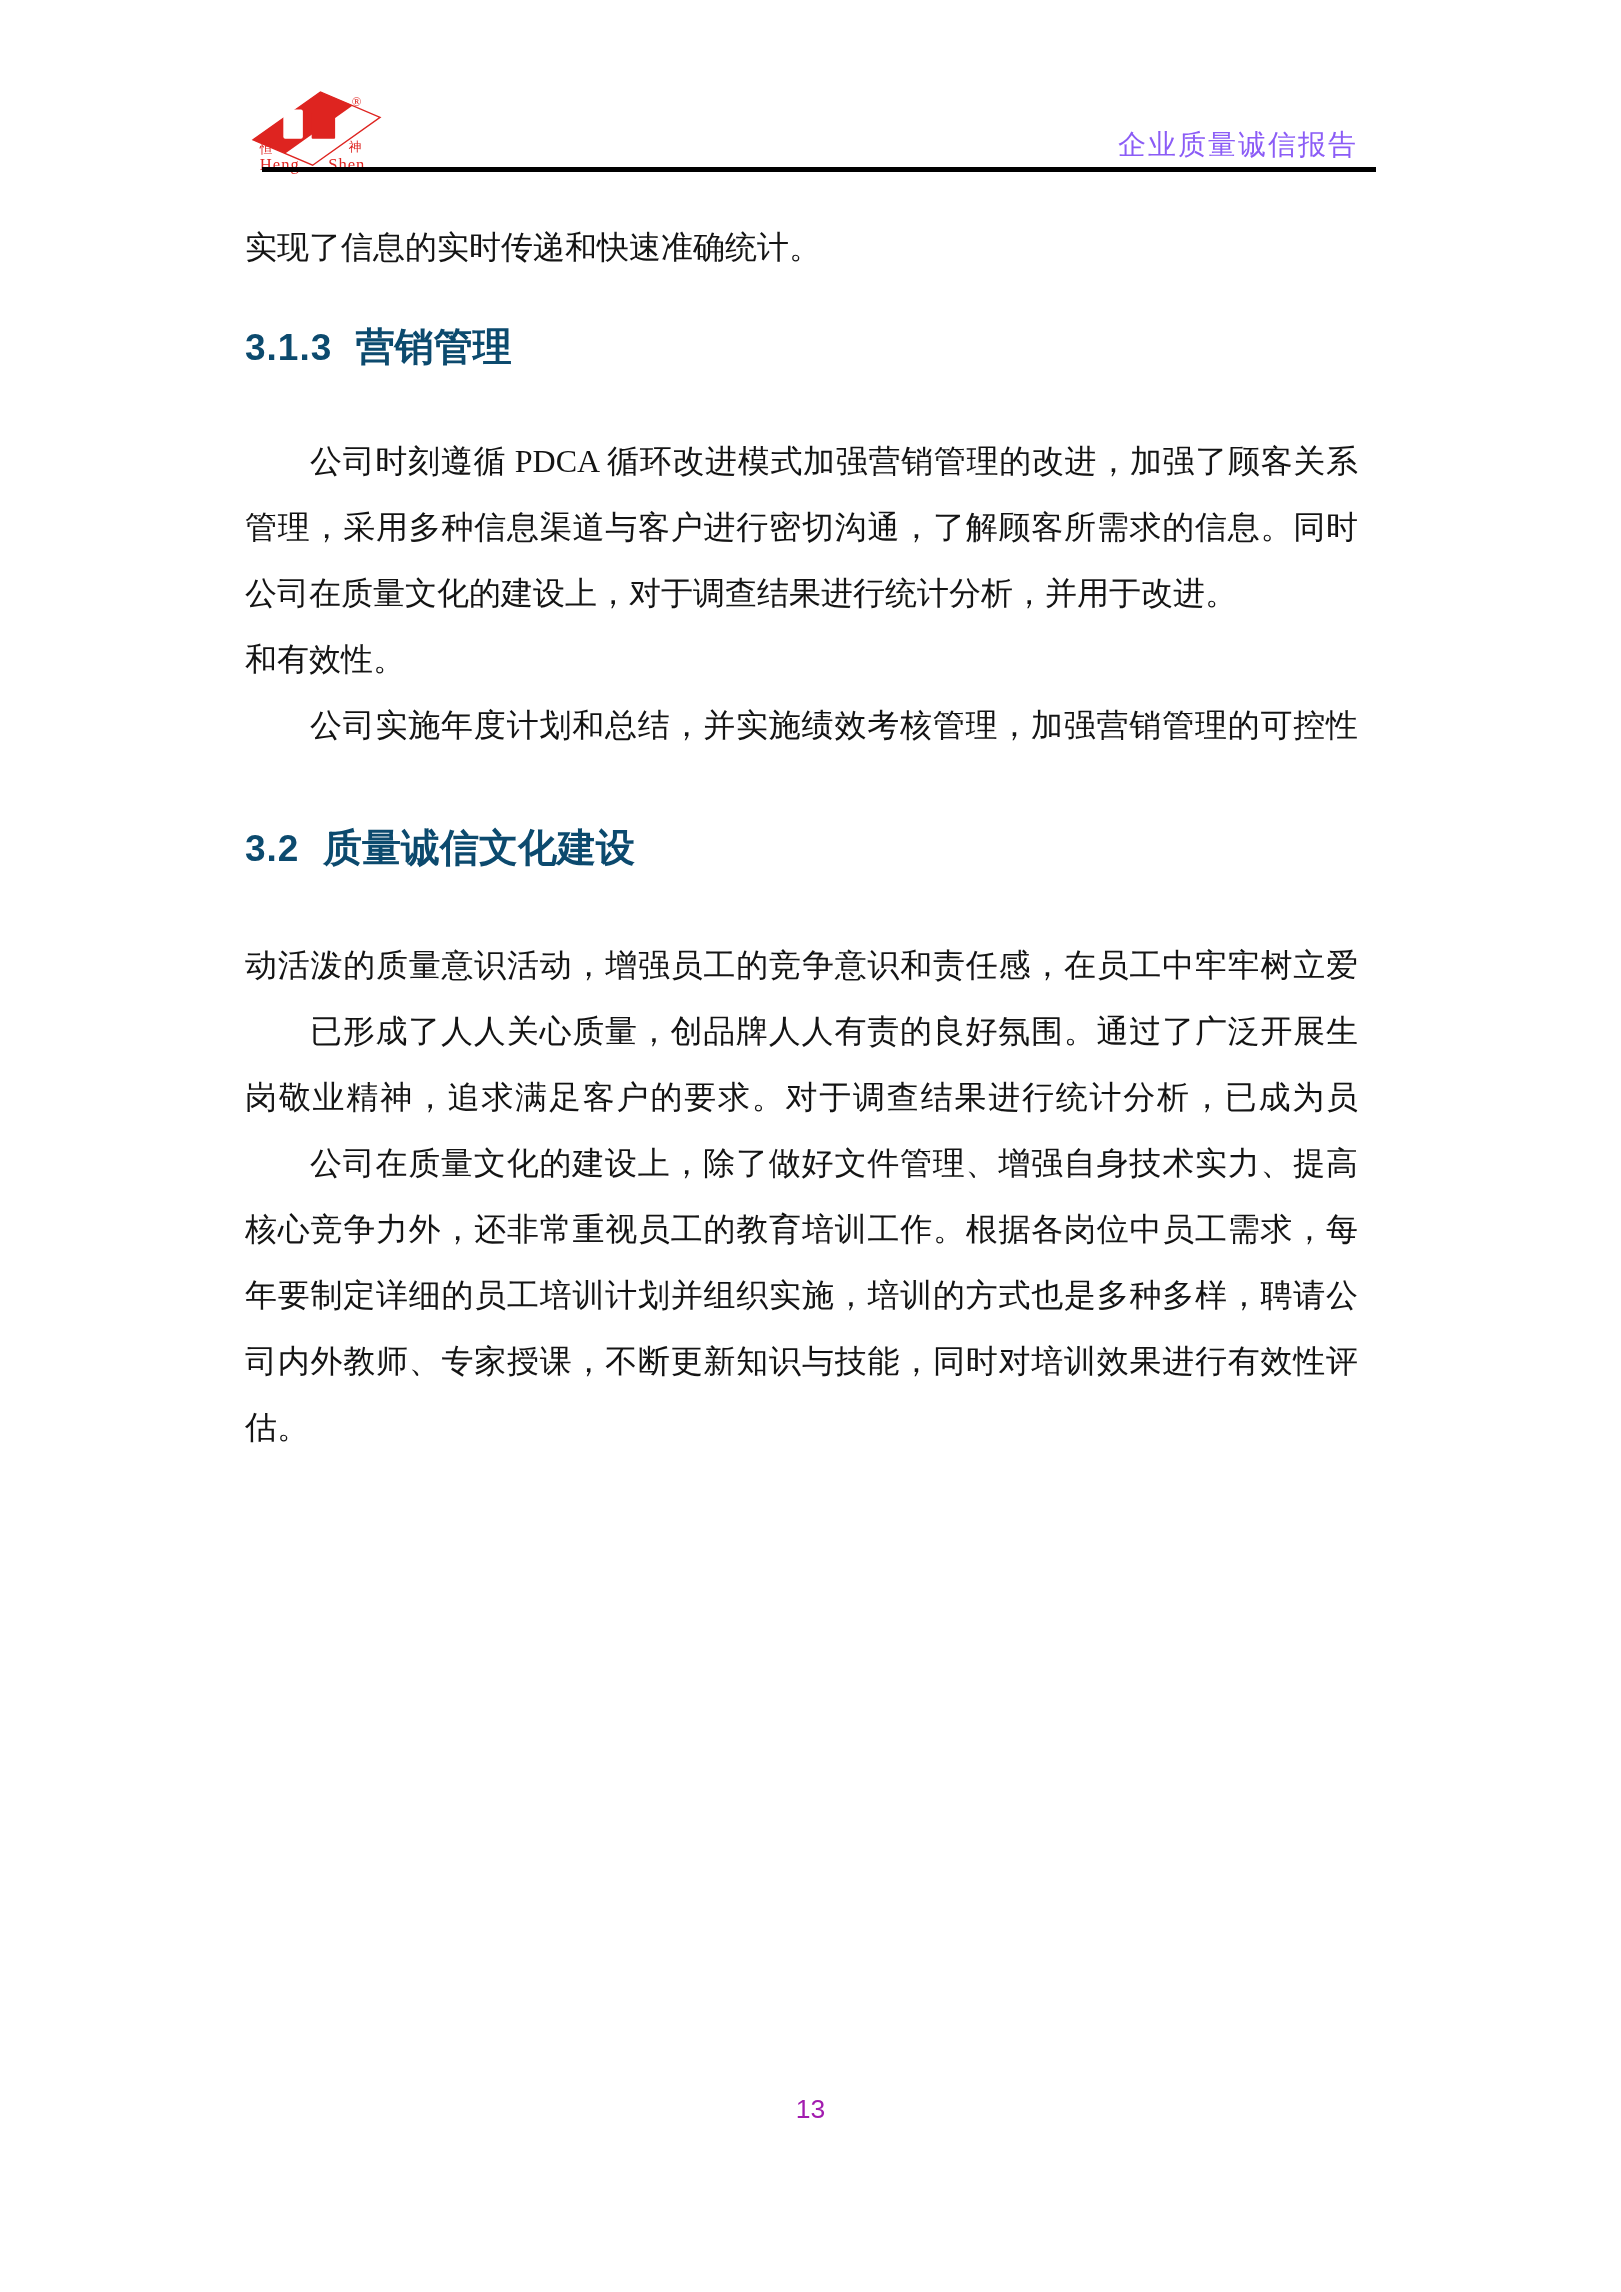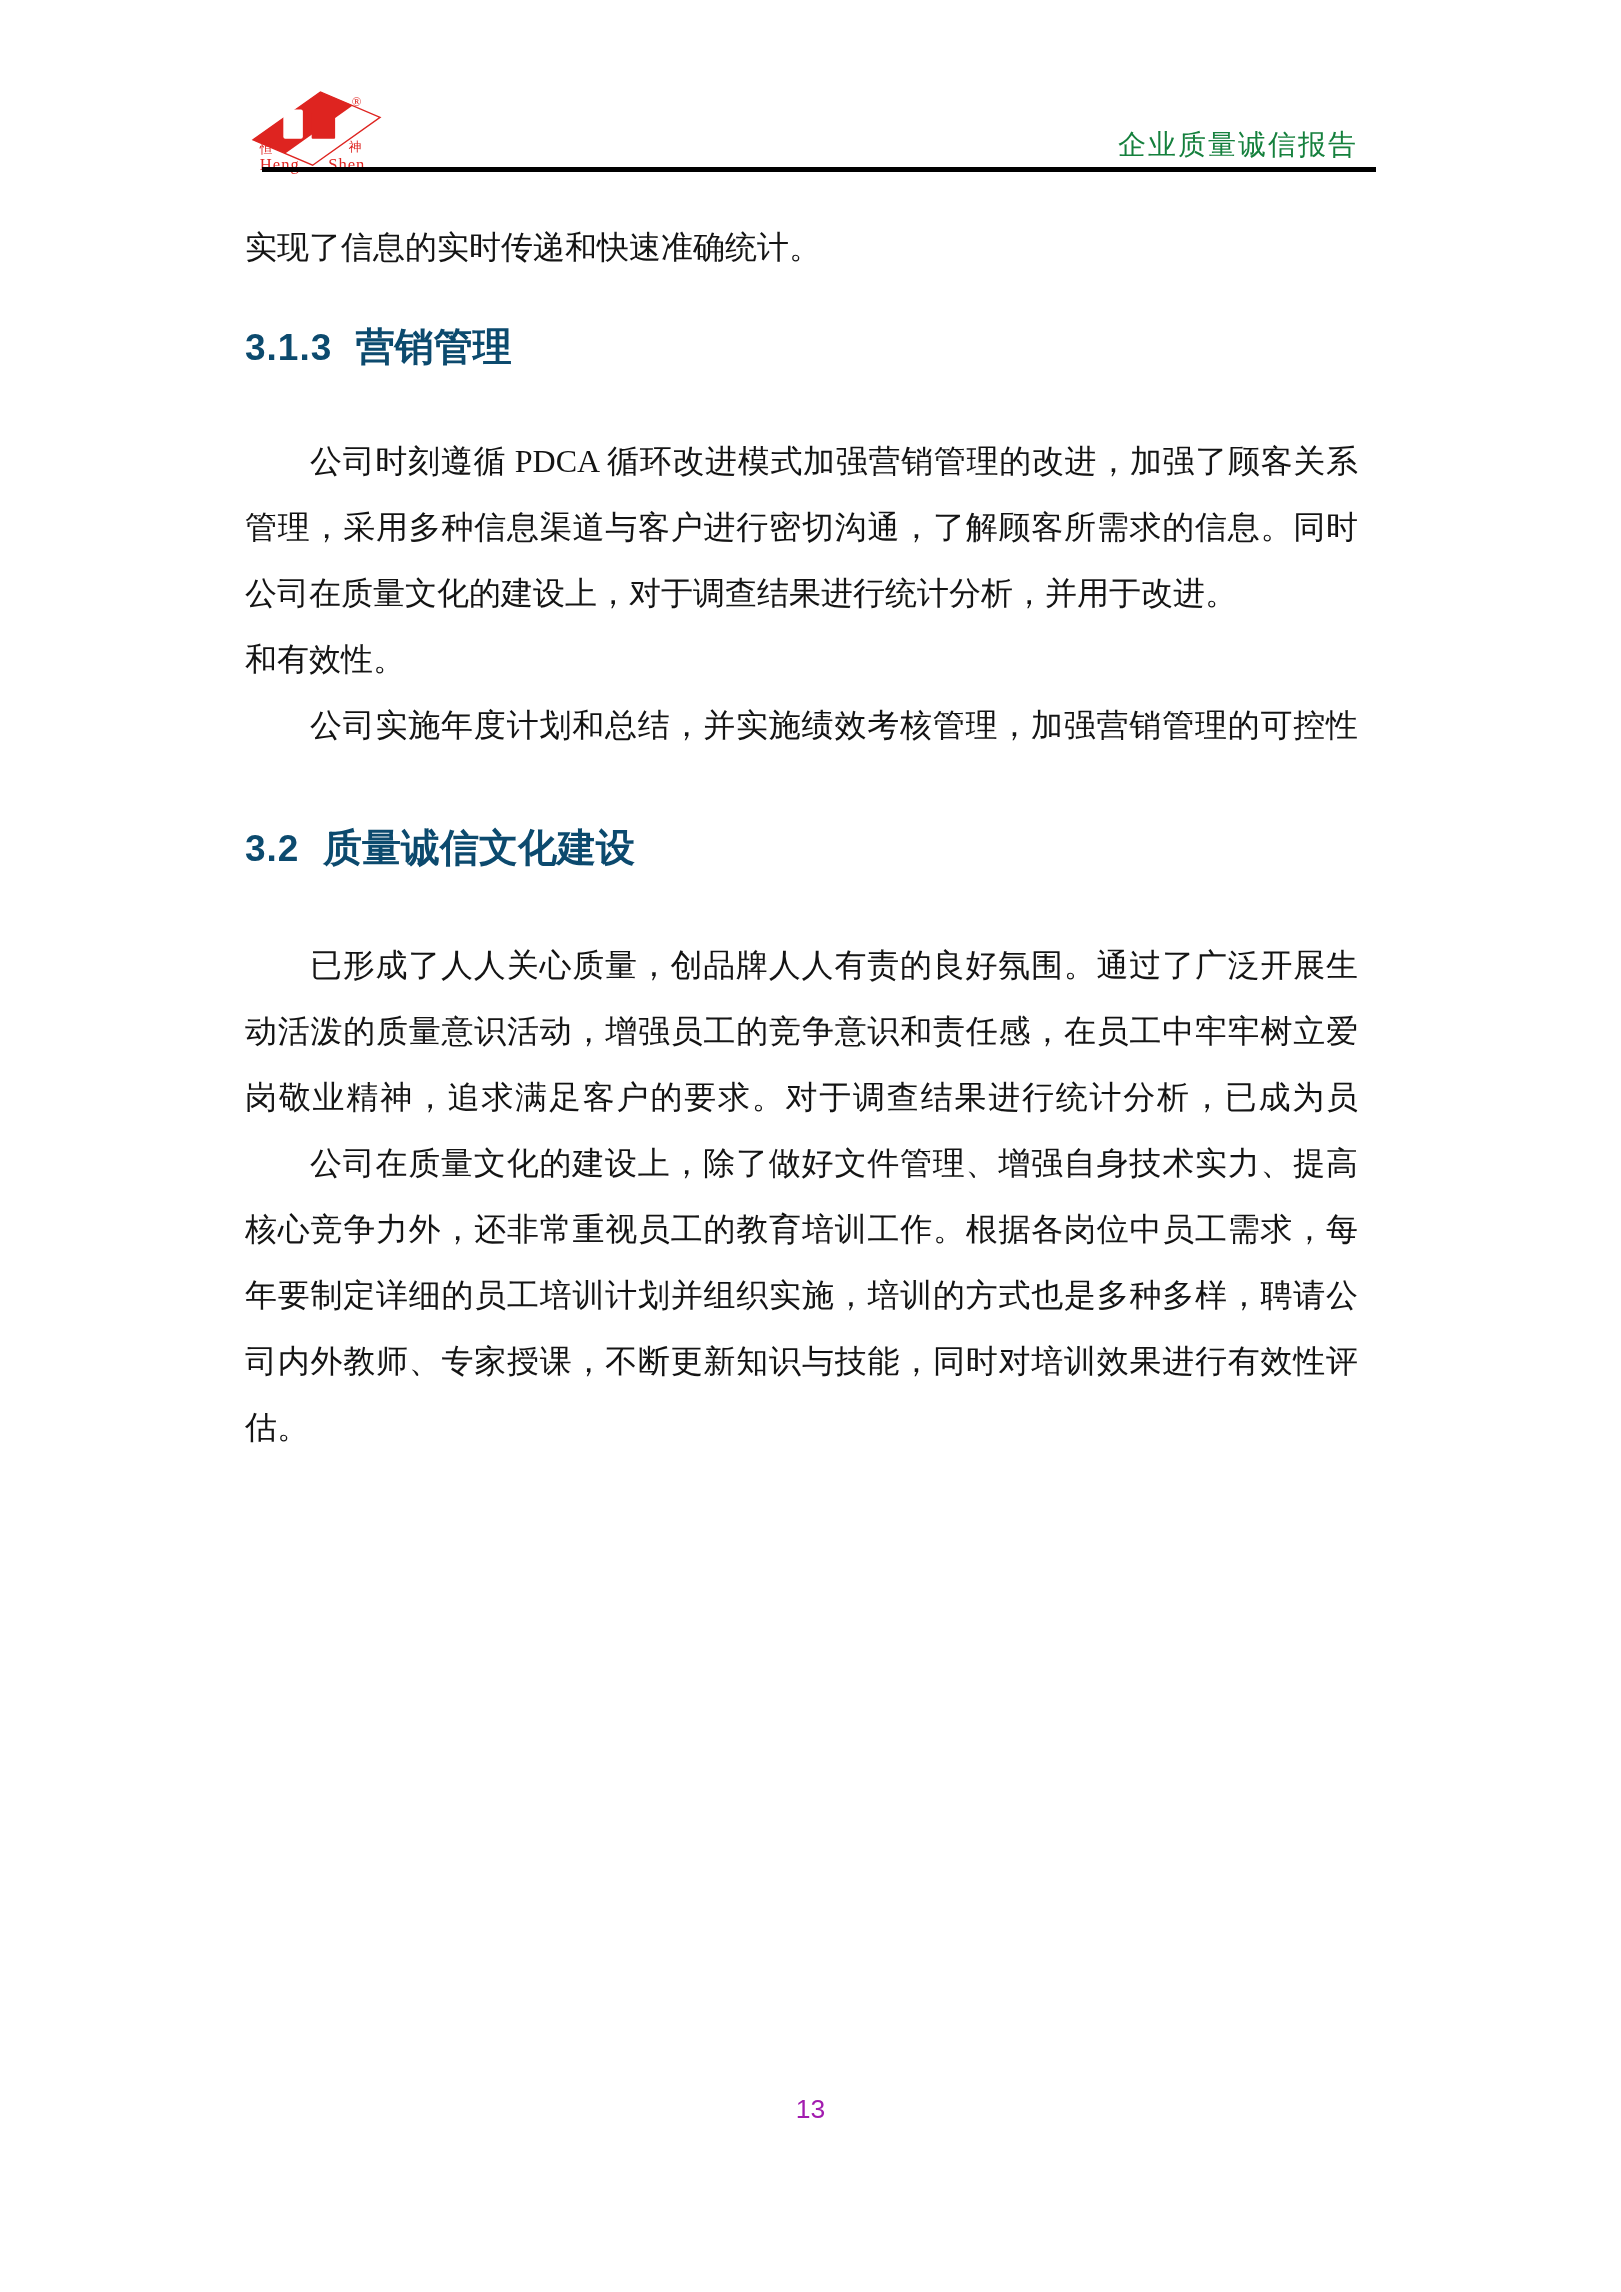--- a/index.html
+++ b/index.html
@@ -9,21 +9,21 @@
     width:1621px; height:2293px;
     background:#ffffff;
     font-family:"Liberation Serif","DejaVu Serif",serif;
     color:#141414;
     overflow:hidden;
   }
   
   .logo { position:absolute; left:250px; top:88px; width:137px; height:86px; }
   .htitle {
     position:absolute; top:131px; right:263px;
-    font-size:28px; letter-spacing:2px; color:#15803d;
+    font-size:28px; letter-spacing:2px; color:#8b5cf6;
     line-height:28px; white-space:nowrap;
   }
   .rule {
     position:absolute; left:262px; top:167px;
     width:1114px; height:4.9px; background:#000000;
   }
   
   .content {
     position:absolute; left:245px; top:214px; width:1113px;
     font-size:32px; line-height:66px;
@@ -95,22 +95,22 @@
     <div id="para2">
       <div class="bline">和有效性。</div>
       <div class="bline jl ind">公司实施年度计划和总结，并实施绩效考核管理，加强营销管理的可控性</div>
     </div>
 
     <h2 class="h" id="h32">
       <span class="hnum">3.2</span><span>质量诚信文化建设</span>
     </h2>
 
     <div id="para3">
+      <div class="bline jl">动活泼的质量意识活动，增强员工的竞争意识和责任感，在员工中牢牢树立爱</div>
       <div class="bline jl ind">已形成了人人关心质量，创品牌人人有责的良好氛围。通过了广泛开展生</div>
-      <div class="bline jl">动活泼的质量意识活动，增强员工的竞争意识和责任感，在员工中牢牢树立爱</div>
       <div class="bline jl">岗敬业精神，追求满足客户的要求。对于调查结果进行统计分析，已成为员</div>
     </div>
 
     <div id="para4">
       <div class="bline jl ind">公司在质量文化的建设上，除了做好文件管理、增强自身技术实力、提高</div>
       <div class="bline jl">核心竞争力外，还非常重视员工的教育培训工作。根据各岗位中员工需求，每</div>
       <div class="bline jl">年要制定详细的员工培训计划并组织实施，培训的方式也是多种多样，聘请公</div>
       <div class="bline jl">司内外教师、专家授课，不断更新知识与技能，同时对培训效果进行有效性评</div>
       <div class="bline">估。</div>
     </div>

